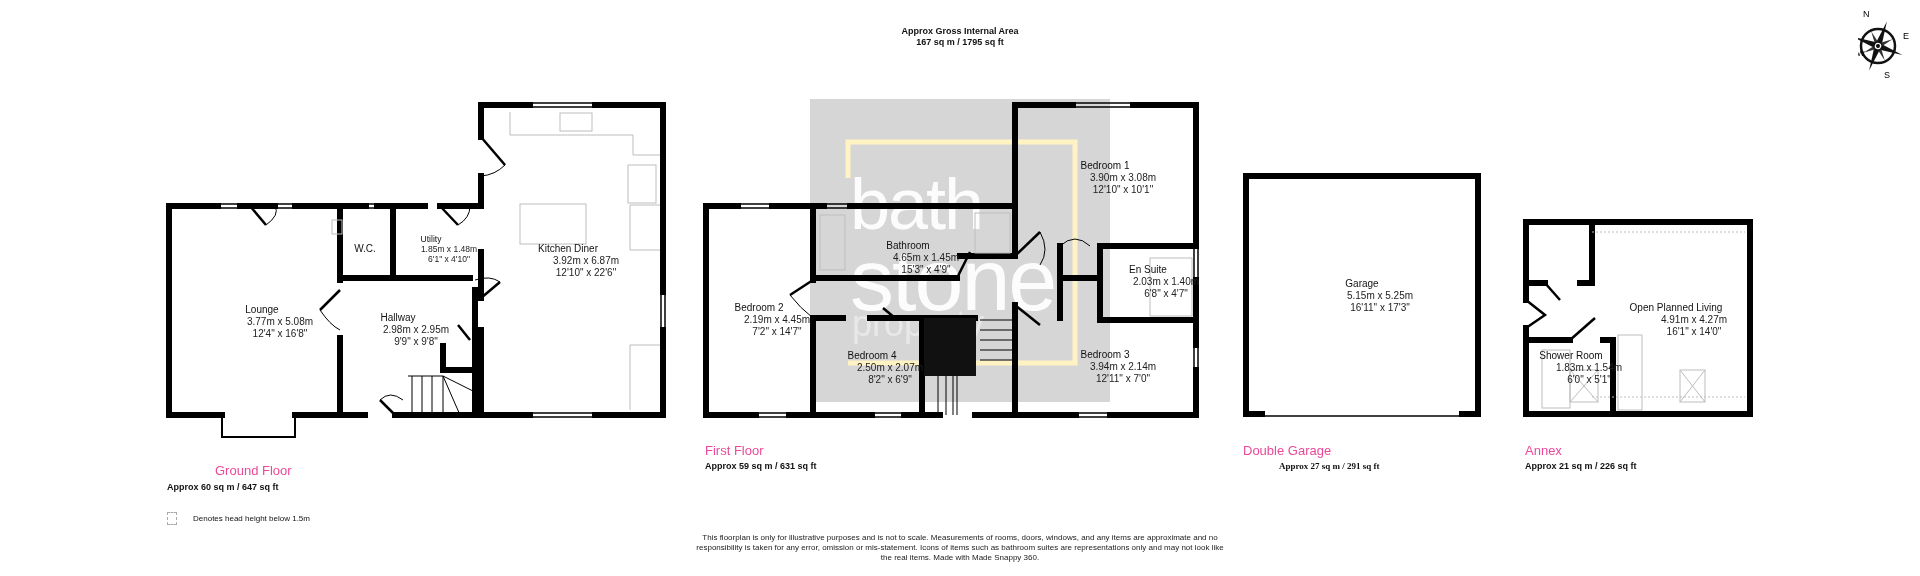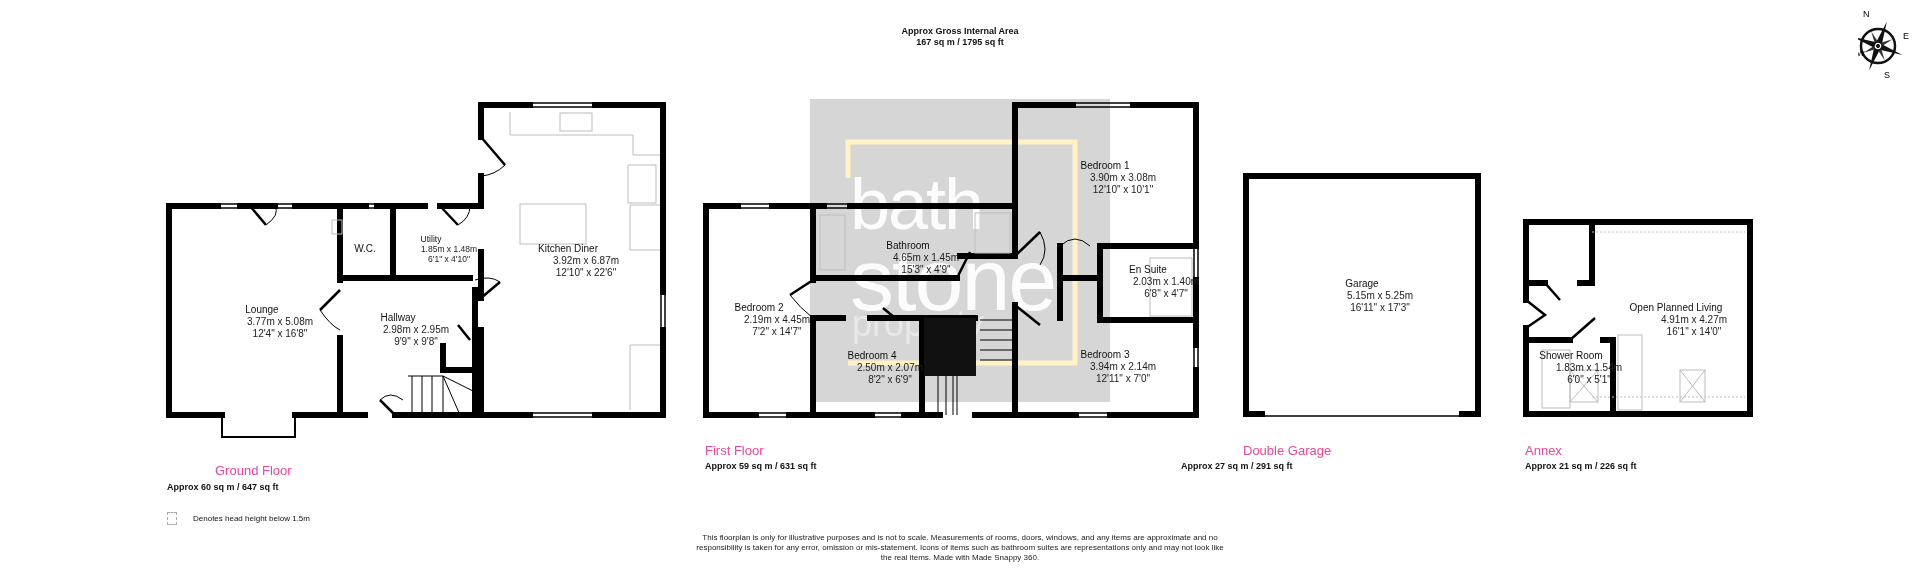--- a/index.html
+++ b/index.html
@@ -252,21 +252,21 @@
   <div class="room-dim">6'0" x 5'1"</div>
 </div>
 
 <div class="floor-title" style="left:167px;top:463px;margin-left:48px;">Ground Floor</div>
 <div class="floor-area" style="left:167px;top:482px;">Approx 60 sq m / 647 sq ft</div>
 
 <div class="floor-title" style="left:705px;top:443px;">First Floor</div>
 <div class="floor-area" style="left:705px;top:461px;">Approx 59 sq m / 631 sq ft</div>
 
 <div class="floor-title" style="left:1243px;top:443px;">Double Garage</div>
-<div class="floor-area" style="left:1181px;top:461px;">Approx 27 sq m / 291 sq ft</div>
+<div class="floor-area" style="left:1279px;top:461px;font-family:Liberation Serif, serif;">Approx 27 sq m / 291 sq ft</div>
 
 <div class="floor-title" style="left:1525px;top:443px;">Annex</div>
 <div class="floor-area" style="left:1525px;top:461px;">Approx 21 sq m / 226 sq ft</div>
 
 <div class="legend">
   <div class="legend-box"></div>
   <span>Denotes head height below 1.5m</span>
 </div>
 
 <div class="disclaimer">This floorplan is only for illustrative purposes and is not to scale. Measurements of rooms, doors, windows, and any items are approximate and no responsibility is taken for any error, omission or mis-statement. Icons of items such as bathroom suites are representations only and may not look like the real items. Made with Made Snappy 360.</div>

